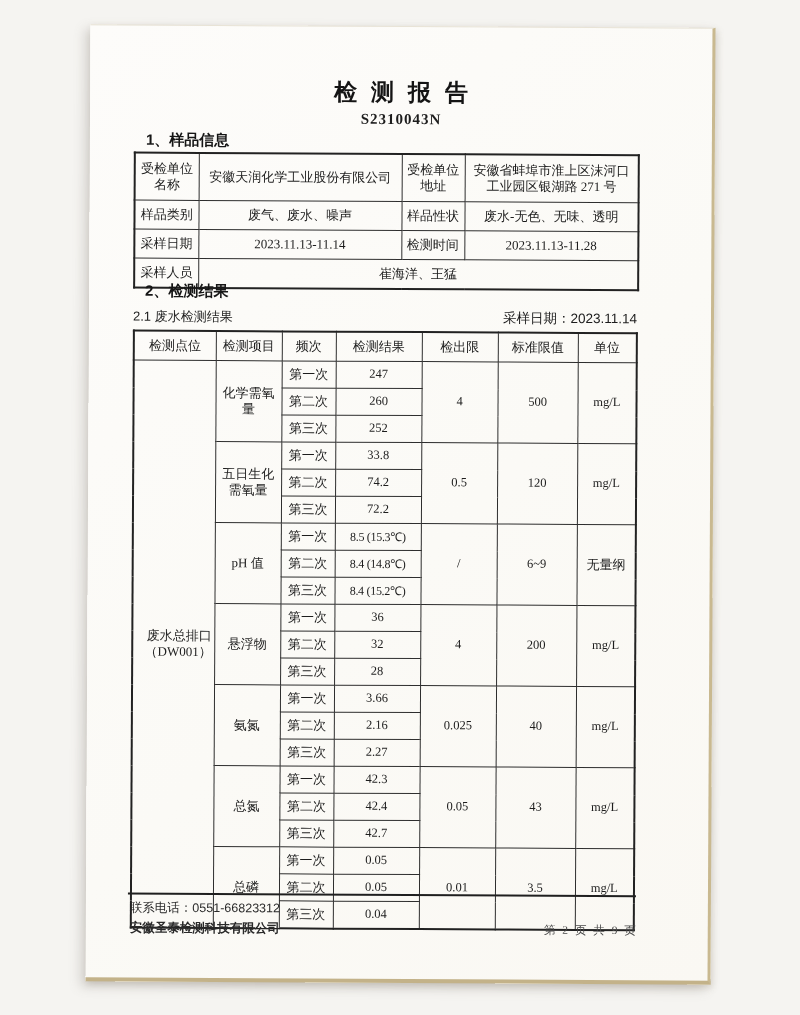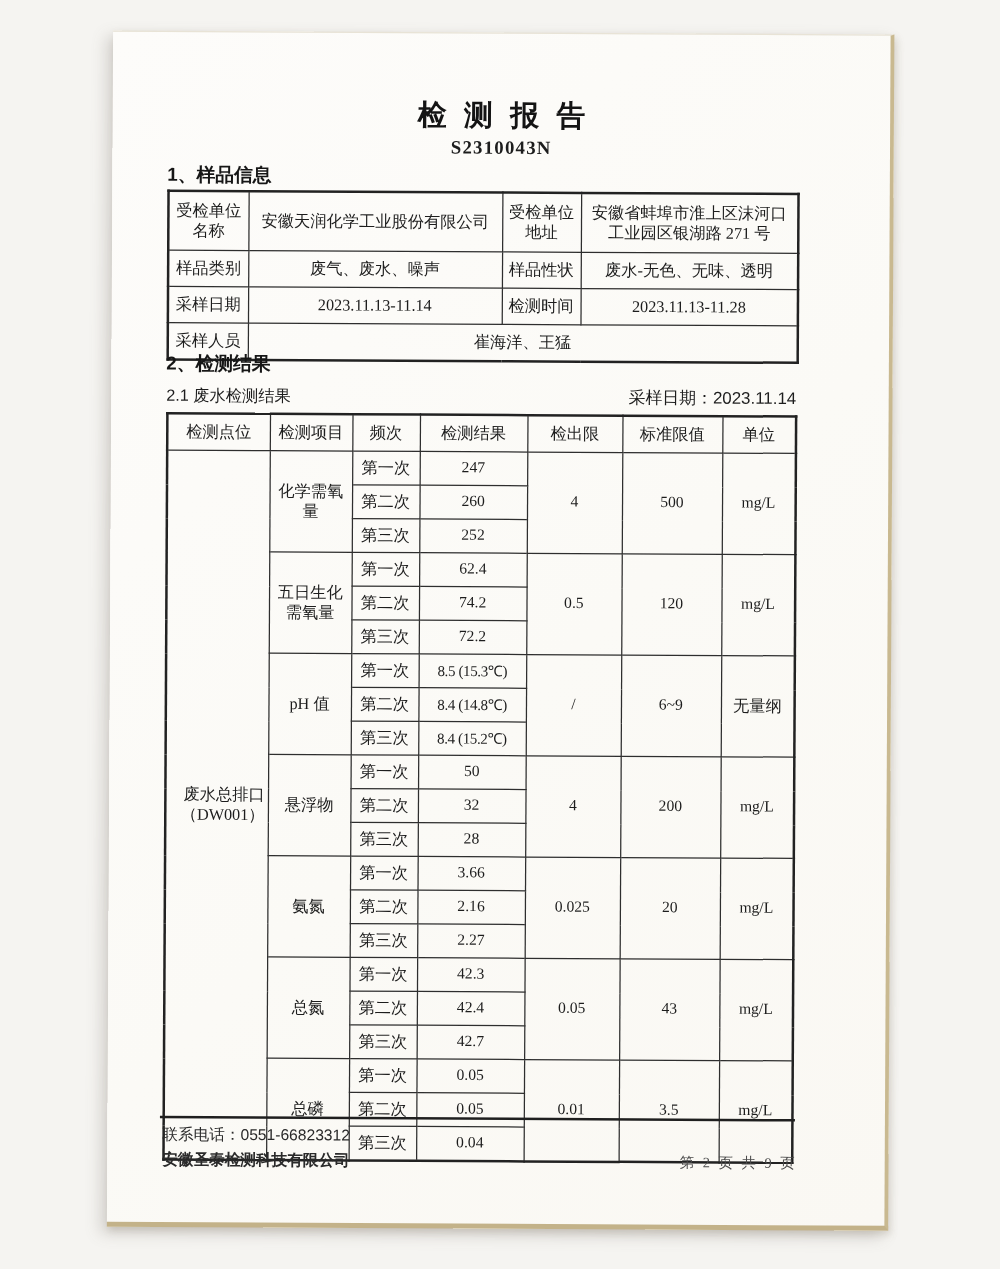--- a/index.html
+++ b/index.html
@@ -31,21 +31,21 @@
     letter-spacing: 14px; padding-left: 14px; box-sizing: border-box;
     color: #141414;
   }
   .repno {
     position: absolute; top: 84px; left: 0; width: 100%;
     text-align: center;
     font-family: "Liberation Serif", serif;
     font-size: 15px; font-weight: bold; letter-spacing: 1px;
   }
   .secheading {
-    position: absolute; left: 44px;
+    position: absolute; left: 56px;
     font-family: "Liberation Sans", "DejaVu Sans", sans-serif;
     font-size: 15px; font-weight: bold; color: #161616;
   }
   .sec1 { top: 105px; }
   .sec2 { top: 256px; }
   .subrow {
     position: absolute; top: 282px; left: 44px; width: 504px;
     display: flex; justify-content: space-between; align-items: baseline;
     font-size: 13px;
   }
@@ -190,21 +190,21 @@
         <td class="num">260</td>
       </tr>
       <tr>
         <td>第三次</td>
         <td class="num">252</td>
       </tr>
 
       <tr>
         <td rowspan="3">五日生化需氧量</td>
         <td>第一次</td>
-        <td class="num">62.4</td>
+        <td class="num">33.8</td>
         <td class="num" rowspan="3">0.5</td>
         <td class="num" rowspan="3">120</td>
         <td class="num" rowspan="3">mg/L</td>
       </tr>
       <tr>
         <td>第二次</td>
         <td class="num">74.2</td>
       </tr>
       <tr>
         <td>第三次</td>
@@ -224,40 +224,40 @@
         <td class="num ph-res">8.4 (14.8℃)</td>
       </tr>
       <tr>
         <td>第三次</td>
         <td class="num ph-res">8.4 (15.2℃)</td>
       </tr>
 
       <tr>
         <td rowspan="3">悬浮物</td>
         <td>第一次</td>
-        <td class="num">50</td>
+        <td class="num">36</td>
         <td class="num" rowspan="3">4</td>
         <td class="num" rowspan="3">200</td>
         <td class="num" rowspan="3">mg/L</td>
       </tr>
       <tr>
         <td>第二次</td>
         <td class="num">32</td>
       </tr>
       <tr>
         <td>第三次</td>
         <td class="num">28</td>
       </tr>
 
       <tr>
         <td rowspan="3">氨氮</td>
         <td>第一次</td>
         <td class="num">3.66</td>
         <td class="num" rowspan="3">0.025</td>
-        <td class="num" rowspan="3">20</td>
+        <td class="num" rowspan="3">40</td>
         <td class="num" rowspan="3">mg/L</td>
       </tr>
       <tr>
         <td>第二次</td>
         <td class="num">2.16</td>
       </tr>
       <tr>
         <td>第三次</td>
         <td class="num">2.27</td>
       </tr>

